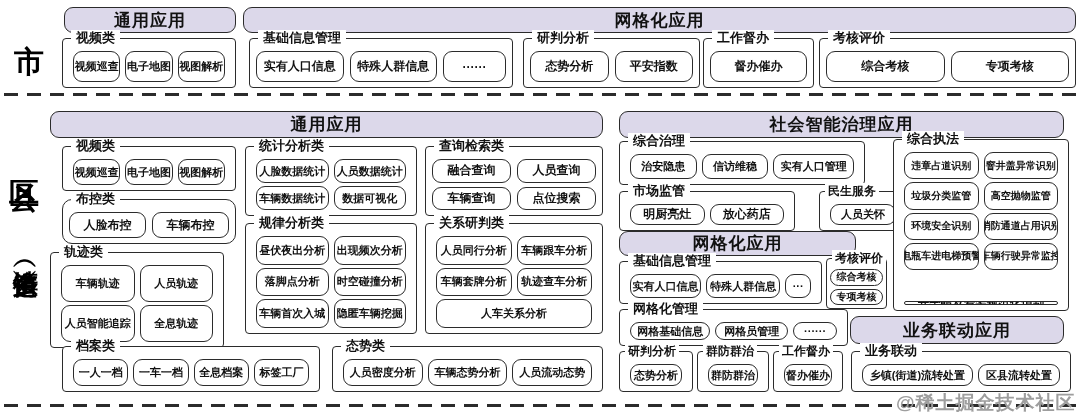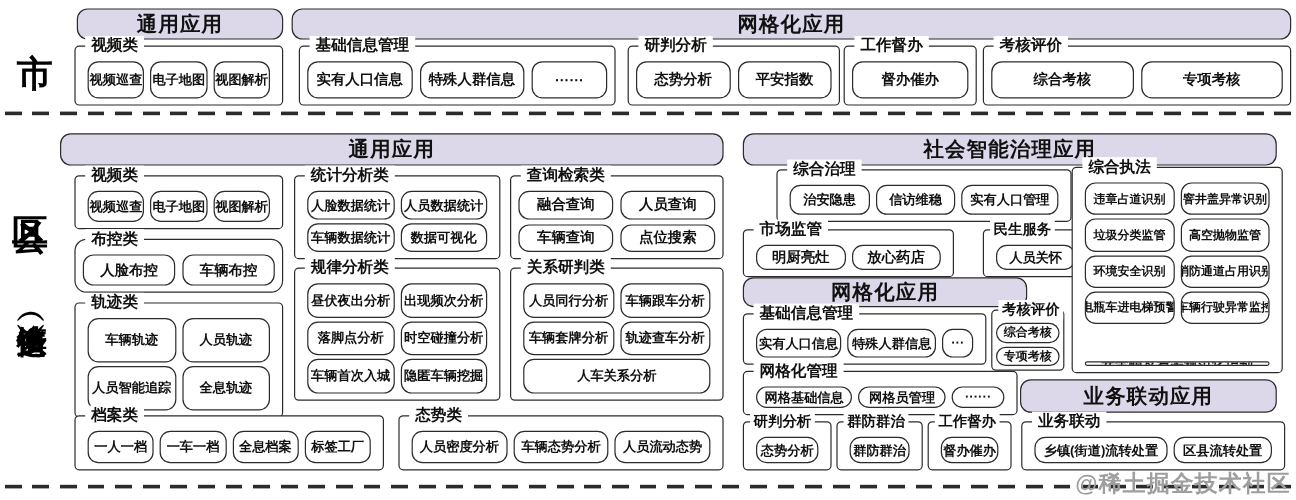--- a/index.html
+++ b/index.html
@@ -120,21 +120,21 @@
         <div class="btn">视图解析</div>
       </div>
   </div>
   <div class="group" style="left:62px;top:199px;width:174px;height:45px;border-radius:10px;">
     <span class="glabel">布控类</span>
     <div class="btns cols2">
         <div class="btn">人脸布控</div>
         <div class="btn">车辆布控</div>
       </div>
   </div>
-  <div class="group" style="left:62px;top:252px;width:174px;height:96px;text-align:center;">
+  <div class="group" style="left:50px;top:252px;width:174px;height:96px;text-align:center;">
     <span class="glabel">轨迹类</span>
     <div class="btns cols2 f11 tight">
         <div class="btn">车辆轨迹</div>
         <div class="btn">人员轨迹</div>
         <div class="btn">人员智能追踪</div>
         <div class="btn">全息轨迹</div>
       </div>
   </div>
   <div class="group" style="left:62px;top:346px;width:258px;height:46px;">
     <span class="glabel">档案类</span>
@@ -188,21 +188,21 @@
     <span class="glabel">态势类</span>
     <div class="btns cols3 f11 tight">
         <div class="btn">人员密度分析</div>
         <div class="btn">车辆态势分析</div>
         <div class="btn">人员流动态势</div>
       </div>
   </div>
 
   <div class="hdr" style="left:619px;top:111px;width:445px;height:27px;">社会智能治理应用</div>
 
-  <div class="group" style="left:647px;top:141px;width:246px;height:44px;">
+  <div class="group" style="left:619px;top:141px;width:246px;height:44px;">
     <span class="glabel">综合治理</span>
     <div class="btns c-gov f11 tight">
         <div class="btn">治安隐患</div>
         <div class="btn">信访维稳</div>
         <div class="btn">实有人口管理</div>
       </div>
   </div>
   <div class="group" style="left:619px;top:191px;width:176px;height:40px;">
     <span class="glabel">市场监管</span>
     <div class="btns cols2 tight">

